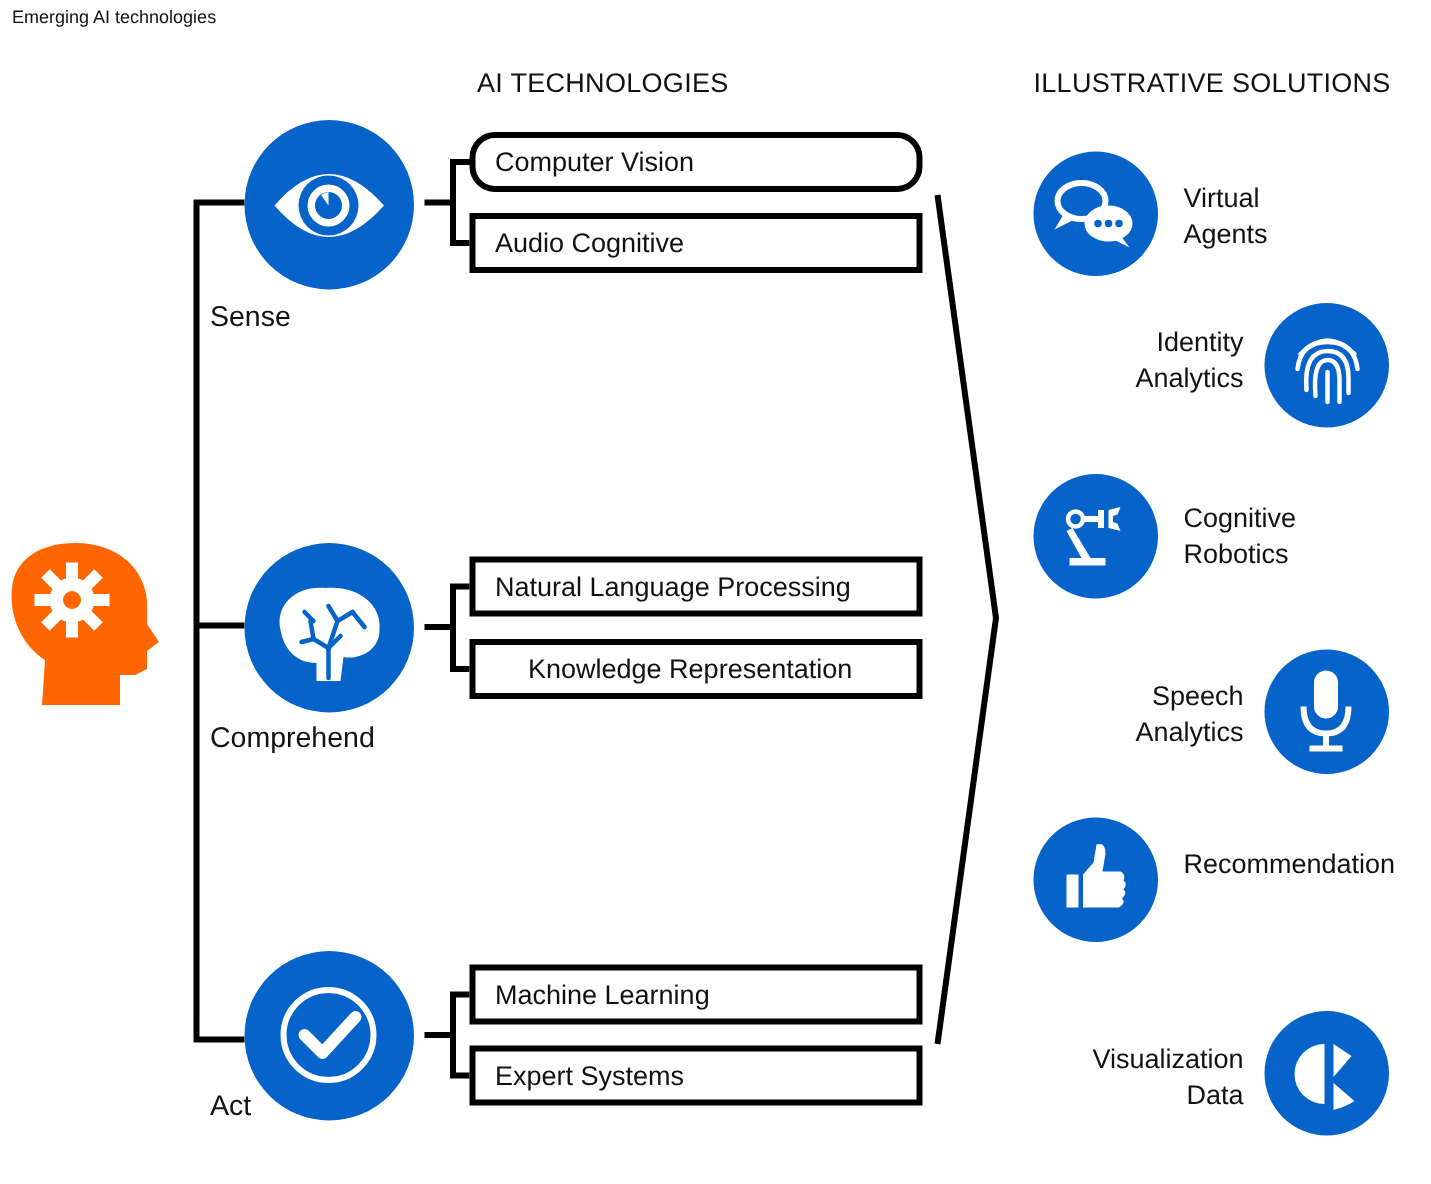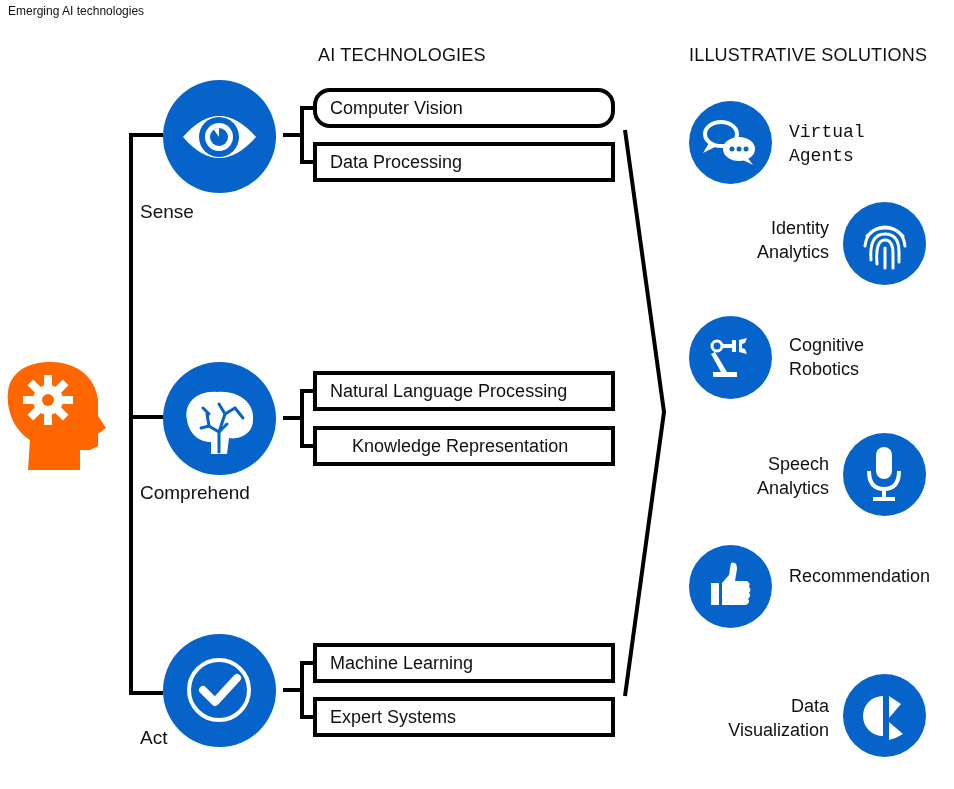--- a/index.html
+++ b/index.html
@@ -82,38 +82,38 @@
 
 <div class="circle" style="left:163px;top:634px;width:113px;height:113px;">
   <svg width="113" height="113">
     <circle cx="56" cy="56" r="30" fill="none" stroke="#fff" stroke-width="4"></circle>
     <path d="M40,56 L52,68 L74,44" fill="none" stroke="#fff" stroke-width="8" stroke-linecap="round" stroke-linejoin="round"></path>
   </svg>
 </div>
 <div class="stage-label" style="left:140px;top:727px;">Act</div>
 
 <div class="box" style="top:88px;border-radius:17px;">Computer Vision</div>
-<div class="box" style="top:142px;">Data Processing</div>
+<div class="box" style="top:142px;">Audio Cognitive</div>
 <div class="box" style="top:371px;">Natural Language Processing</div>
 <div class="box" style="top:426px;padding-left:35px;">Knowledge Representation</div>
 <div class="box" style="top:643px;">Machine Learning</div>
 <div class="box" style="top:697px;">Expert Systems</div>
 
 <div class="circle" style="left:689px;top:101px;width:83px;height:83px;">
   <svg width="83" height="83">
     <ellipse cx="32" cy="33" rx="16" ry="12" fill="none" stroke="#fff" stroke-width="4"></ellipse>
     <path d="M20,42 L14,52 L28,45 Z" fill="#fff"></path>
     <ellipse cx="50" cy="48" rx="16" ry="12" fill="#fff"></ellipse>
     <path d="M58,56 L64,64 L52,58 Z" fill="#fff"></path>
     <circle cx="43" cy="48" r="2.5" fill="#0563C9"></circle>
     <circle cx="50" cy="48" r="2.5" fill="#0563C9"></circle>
     <circle cx="57" cy="48" r="2.5" fill="#0563C9"></circle>
   </svg>
 </div>
-<div class="sol-label" style="left:789px;top:120px;font-family:Liberation Mono, monospace;">
+<div class="sol-label" style="left:789px;top:120px;">
   <div>Virtual</div>
   <div>Agents</div>
 </div>
 
 <div class="circle" style="left:843px;top:202px;width:83px;height:83px;">
   <svg width="83" height="83">
     <g fill="none" stroke="#fff" stroke-width="3" stroke-linecap="round">
       <path d="M24,34 Q42,16 60,34"></path>
       <path d="M22,44 Q24,26 42,26 Q60,26 62,44"></path>
       <path d="M28,58 Q26,32 42,32 Q56,32 56,50 L56,60"></path>
@@ -167,15 +167,15 @@
 
 <div class="circle" style="left:843px;top:674px;width:83px;height:83px;">
   <svg width="83" height="83">
     <path d="M40,22 A20,20 0 1 0 40,62 L40,42 Z" fill="#fff"></path>
     <path d="M44,20 A22,22 0 0 1 62,40 L44,54 Z" fill="none"></path>
     <path d="M46,22 L58,30 L46,44 Z" fill="#fff"></path>
     <path d="M46,48 L60,60 Q54,64 46,66 Z" fill="#fff"></path>
   </svg>
 </div>
 <div class="sol-label right" style="left:700px;top:694px;width:129px;">
+  <div>Visualization</div>
   <div>Data</div>
-  <div>Visualization</div>
 </div>
 
 </body></html>

